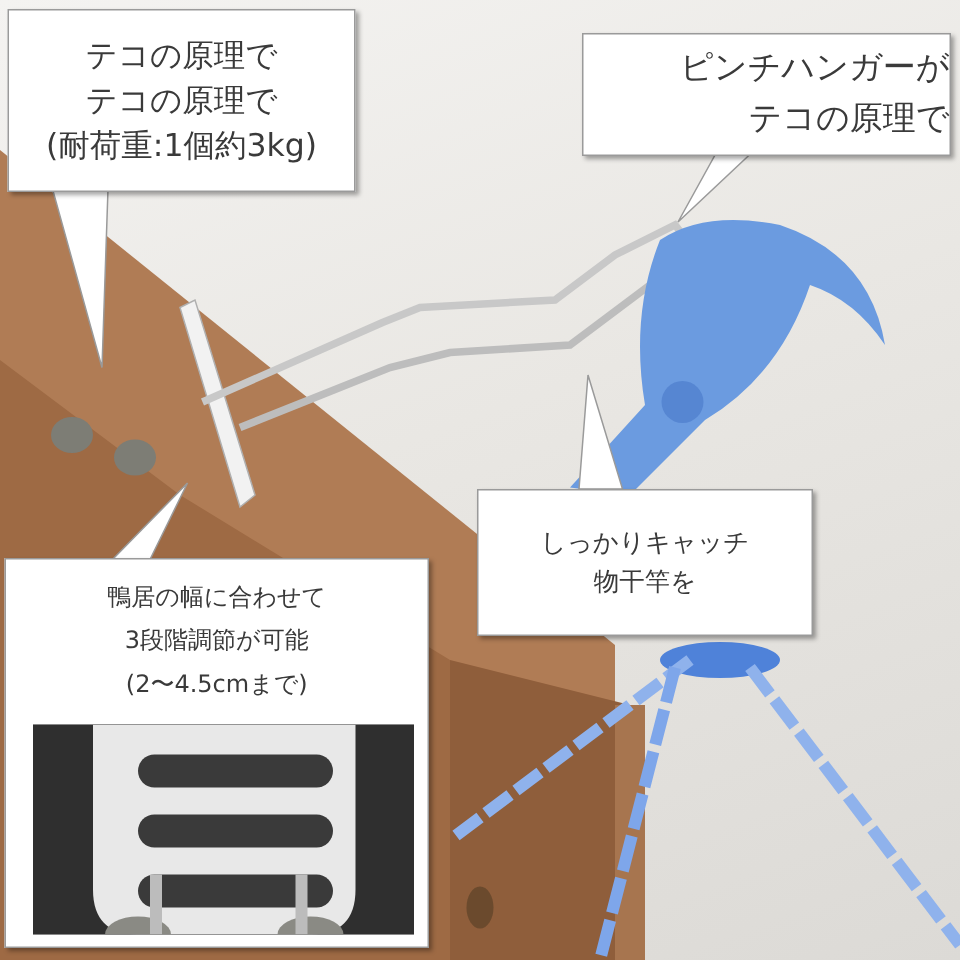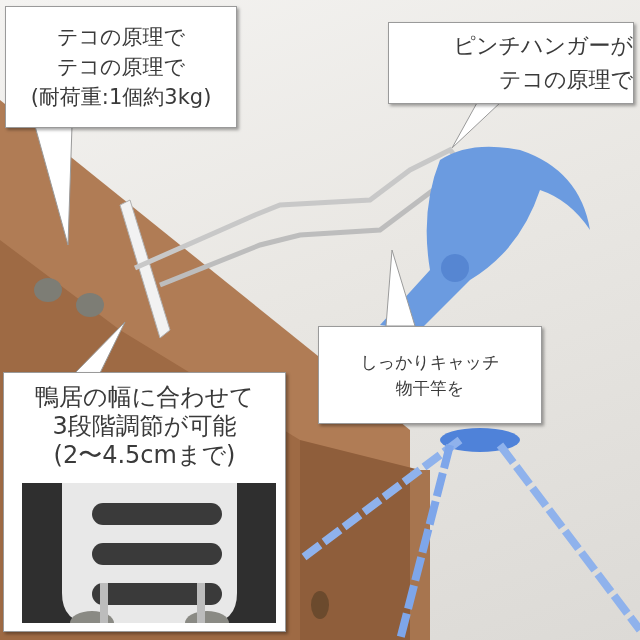--- a/index.html
+++ b/index.html
@@ -7,21 +7,21 @@
     .stage { position: relative; width: 640px; height: 640px; overflow: hidden;
       background: linear-gradient(160deg, #f4f3f1 0%, #e9e7e3 45%, #dcdad6 100%); }
     .photo { position: absolute; left: 0; top: 0; width: 640px; height: 640px; }
     .callout { position: absolute; background: #ffffff; border: 1px solid #9a9a9a;
       box-shadow: 2px 2px 3px rgba(0,0,0,0.35); color: #3a3a3a; text-align: center;
       display: flex; flex-direction: column; justify-content: center; }
     .callout .line { display: block; white-space: nowrap; }
     .c1 { left: 5px; top: 6px; width: 230px; height: 120px; font-size: 21px; line-height: 30px; }
     .c2 { left: 388px; top: 22px; width: 244px; height: 80px; font-size: 22px; line-height: 34px; align-items: flex-end; }
     .c3 { left: 318px; top: 326px; width: 222px; height: 96px; font-size: 17px; line-height: 26px; }
-    .c4 { left: 3px; top: 372px; width: 283px; height: 260px; font-size: 24px; line-height: 29px; justify-content: flex-start; padding-top: 10px; box-sizing: border-box; }
+    .c4 { left: 3px; top: 372px; width: 283px; height: 260px; font-size: 16px; line-height: 29px; justify-content: flex-start; padding-top: 10px; box-sizing: border-box; }
     .inset { position: absolute; left: 18px; top: 110px; width: 254px; height: 140px; background: #2e2e2e; overflow: hidden; }
   </style>
 </head>
 <body>
 
 <div class="stage">
   <svg class="photo" viewBox="0 0 640 640" xmlns="http://www.w3.org/2000/svg">
 
     <polygon points="0,100 0,260 330,470 410,470 410,430" fill="#b07c55"></polygon>
     <polygon points="0,240 0,640 300,640 300,440 120,330" fill="#9e6a44"></polygon>

